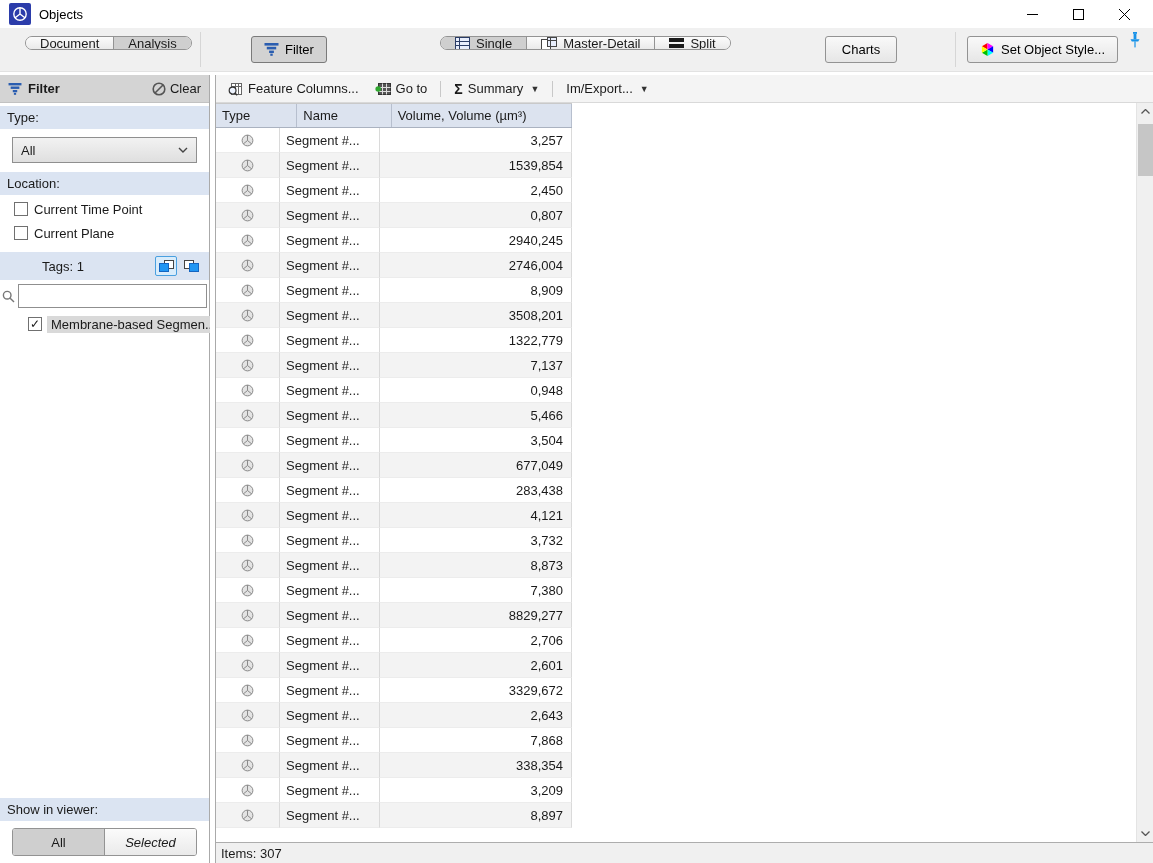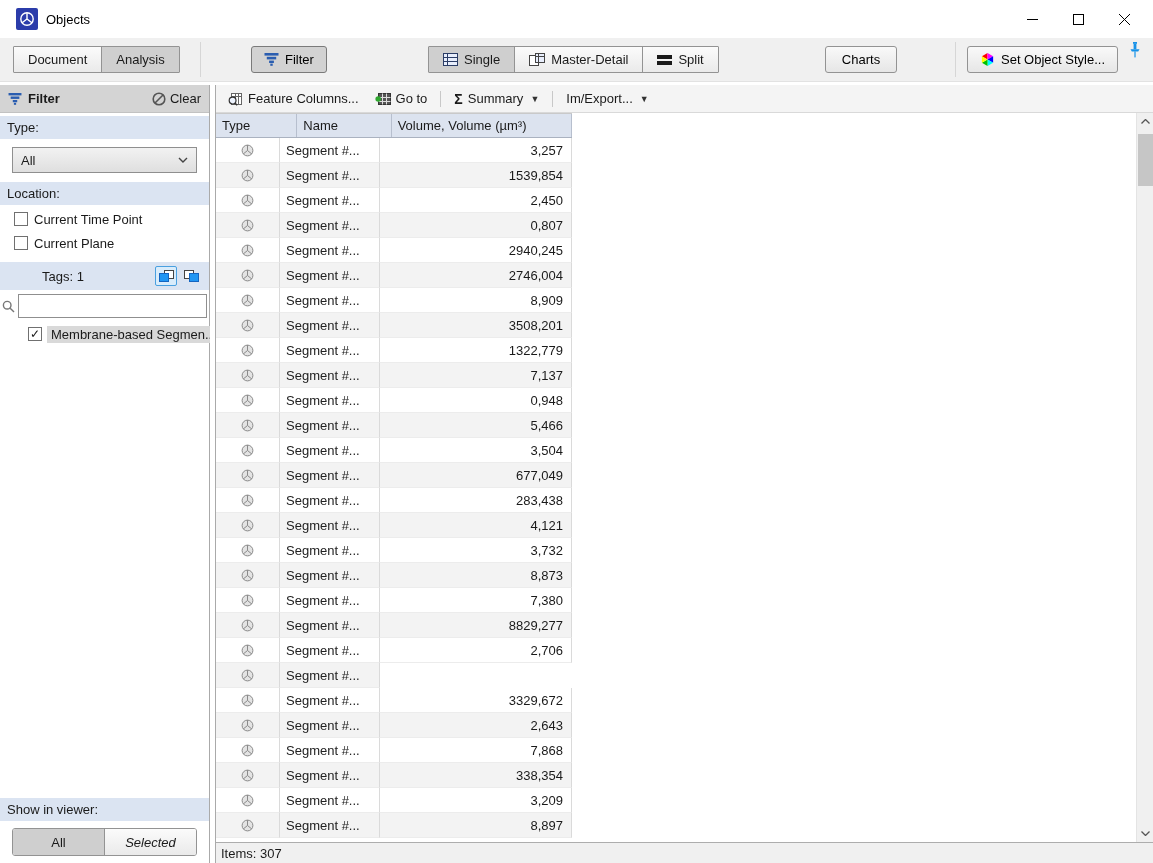--- a/index.html
+++ b/index.html
@@ -1,34 +1,34 @@
 <!DOCTYPE html>
 <html><head>
 <meta charset="utf-8">
 <style>
   * { margin:0; padding:0; box-sizing:border-box; }
   html,body { width:1153px; height:863px; overflow:hidden; background:#fff;
     font-family:"Liberation Sans", sans-serif; font-size:13px; color:#1a1a1a; }
   .window { width:1153px; height:863px; display:flex; flex-direction:column; background:#fff; }
 
   
-  .titlebar { height:38px; display:flex; align-items:center; padding-left:16px; background:#fff; flex:none; }
+  .titlebar { height:28px; display:flex; align-items:center; padding-left:9px; background:#fff; flex:none; }
   .app-icon { width:22px; height:22px; background:#2b3caa; border-radius:2px; display:flex; align-items:center; justify-content:center; margin-right:8px; }
   .title-text { font-size:13px; color:#000; }
   .win-controls { margin-left:auto; display:flex; height:100%; }
   .win-btn { width:46px; height:100%; display:flex; align-items:center; justify-content:center; cursor:default; }
   .win-controls { padding-right:6px; }
 
   
   .toolbar { height:44px; flex:none; background:#f0f0f0; position:relative; border-bottom:1px solid #e2e2e2; }
   .btn { display:inline-flex; align-items:center; justify-content:center; gap:6px; height:27px;
     background:linear-gradient(#f9f9f9,#e6e6e6); border:1px solid #939393; border-radius:3px;
     padding:0 12px; font-size:13px; color:#000; cursor:default; }
   .btn.pressed { background:#d2d2d2; border-color:#7a7a7a; }
-  .seg { display:inline-flex; height:27px; border:1px solid #939393; border-radius:1px; overflow:hidden; }
+  .seg { display:inline-flex; height:14px; border:1px solid #939393; border-radius:10px; overflow:hidden;margin-left:12px; }
   .seg > div { display:flex; align-items:center; justify-content:center; gap:6px; padding:0 14px;
     background:linear-gradient(#fbfbfb,#eaeaea); border-right:1px solid #939393; font-size:13px; }
   .seg > div:last-child { border-right:none; }
   .seg > div.active { background:#cfcfcf; }
   .tb-sep { position:absolute; top:4px; bottom:4px; width:1px; background:#d6d6d6; }
   .abs { position:absolute; top:8px; }
 
   
   .main { flex:1; display:flex; min-height:0; background:#fff; padding-top:3px; }
 
@@ -534,20 +534,21 @@
   </div>
 
   <div class="tr">
     <div class="td c-type">
       <svg width="13" height="13" viewBox="0 0 13 13">
         <circle cx="6.5" cy="6.5" r="5.4" fill="#e3e3e3" stroke="#8a8a8a" stroke-width="1"></circle>
         <path d="M6.5 1.1 V6.5 M6.5 6.5 L2.2 10 M6.5 6.5 L10.8 10" stroke="#8a8a8a" stroke-width="1" fill="none"></path>
       </svg>
     </div>
     <div class="td c-name">Segment #...</div>
+    <div class="td c-vol">2,601</div>
   </div>
 
   <div class="tr">
     <div class="td c-type">
       <svg width="13" height="13" viewBox="0 0 13 13">
         <circle cx="6.5" cy="6.5" r="5.4" fill="#e3e3e3" stroke="#8a8a8a" stroke-width="1"></circle>
         <path d="M6.5 1.1 V6.5 M6.5 6.5 L2.2 10 M6.5 6.5 L10.8 10" stroke="#8a8a8a" stroke-width="1" fill="none"></path>
       </svg>
     </div>
     <div class="td c-name">Segment #...</div>

